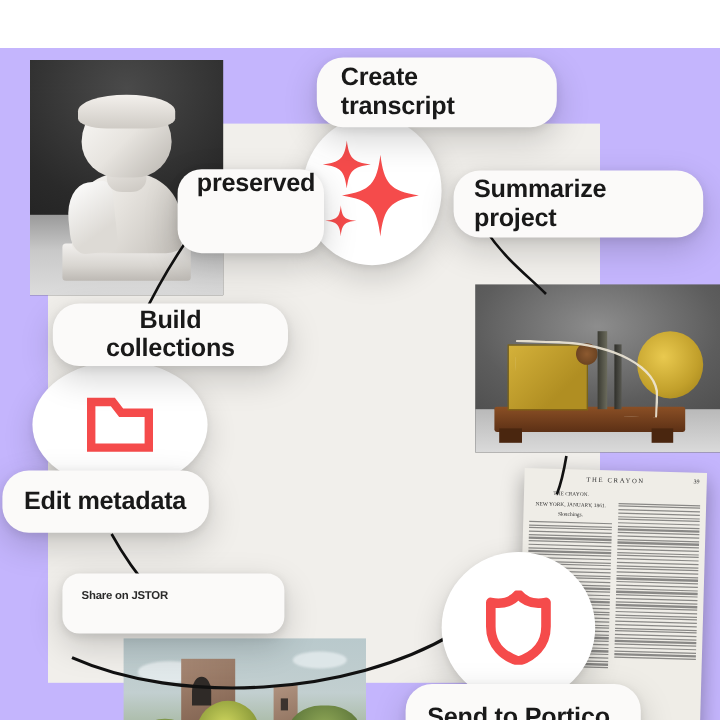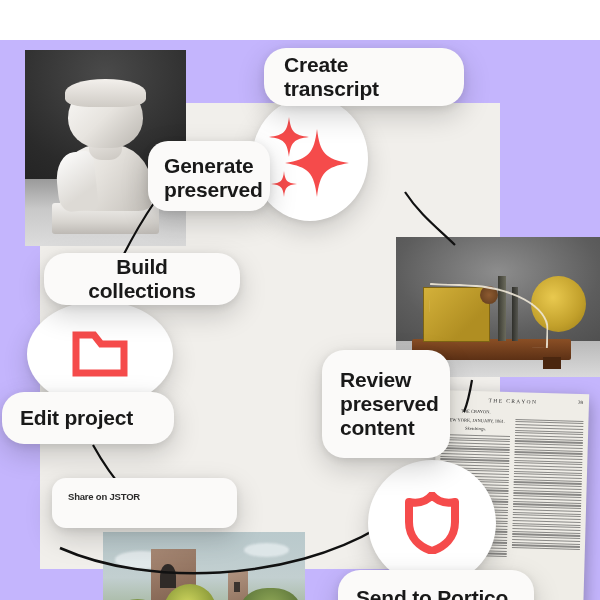--- a/index.html
+++ b/index.html
@@ -425,38 +425,35 @@
     <svg width="56" height="62" viewBox="0 0 56 62">
       <path d="M5 10 C15 12, 23 9, 28 3 C33 9, 41 12, 51 10 L51 30 C51 46, 40 55, 28 59 C16 55, 5 46, 5 30 Z" fill="none" stroke="#F54B4B" stroke-width="8" stroke-linejoin="round"></path>
     </svg>
   </div>
 
   <div class="pill pill-create">
     <span>Create transcript</span>
   </div>
 
   <div class="pill pill-generate pill-multiline">
-    <span style="padding-top:13px;">Generate</span>
     <span>preserved</span>
   </div>
 
+  <div class="pill pill-summarize">
+    <span>Summarize project</span>
+  </div>
 
   <div class="pill pill-build">
     <span>Build collections</span>
   </div>
 
   <div class="pill pill-edit">
-    <span>Edit project</span>
-  </div>
-
-  <div class="pill pill-review pill-multiline">
-    <span style="padding-top:18px;">Review</span>
-    <span>preserved</span>
-    <span>content</span>
-  </div>
+    <span>Edit metadata</span>
+  </div>
+
 
   <div class="pill pill-portico">
     <span>Send to Portico</span>
   </div>
 
   <div class="pill pill-share">
     <span>Share on JSTOR</span>
   </div>
 
 </div>

